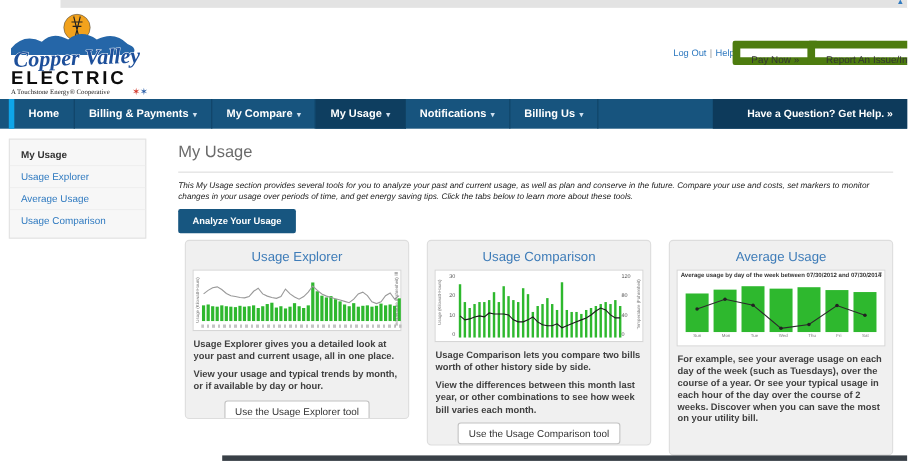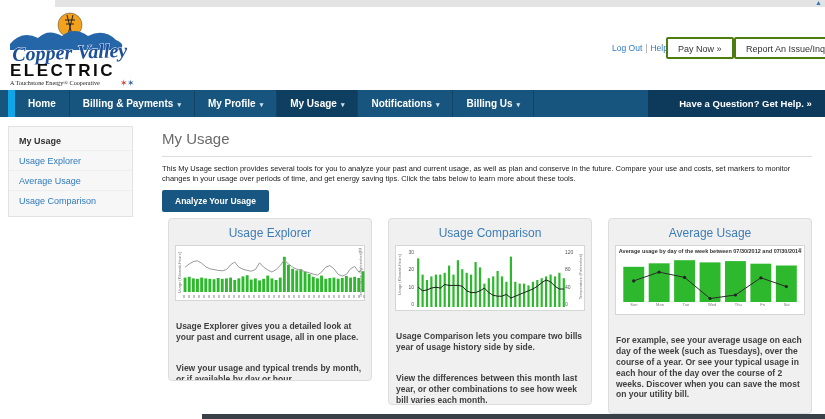--- a/index.html
+++ b/index.html
@@ -9,57 +9,57 @@
   
   .top-strip{position:absolute;left:55px;top:0;width:770px;height:7px;background:#e3e3e3;border-bottom:1px solid #d2d2d2;}
   .scroll-arrow{position:absolute;right:3px;top:-1px;font-size:7px;color:#2f7ac0;line-height:8px;cursor:pointer;}
 
   
   .header{position:absolute;left:0;top:7px;width:825px;height:83px;background:#fff;}
   .logo{position:absolute;left:8px;top:3px;width:132px;height:78px;}
   .acct-links{position:absolute;left:612px;top:36px;font-size:8.5px;color:#2f7ac0;}
   .acct-links a{color:#2f7ac0;text-decoration:none;cursor:pointer;}
   .acct-links .sep{color:#999;margin:0 3px;}
-  .hbtn{position:absolute;top:30px;height:22px;background:#fff;border:2px solid #4d7c0f;border-radius:2px;
+  .hbtn{position:absolute;top:30px;height:22px;background:#fff;border:7px solid #4d7c0f;border-radius:2px;
         font-size:9px;color:#333;line-height:20px;padding:0 10px;white-space:nowrap;cursor:pointer;box-sizing:border-box;}
   .pay{left:666px;}
   .report{left:734px;}
 
   
   .nav{position:absolute;left:0;top:90px;width:825px;height:27px;background:#17547e;}
   .nav-items{position:absolute;left:8px;top:0;height:27px;display:flex;}
   .nav-item{height:27px;line-height:27px;padding:0 13px;color:#fff;font-size:10px;font-weight:bold;
             border-right:1px solid #114467;cursor:pointer;white-space:nowrap;}
-  .nav-item:first-child{border-left:7px solid #0ea5e9;}
+  .nav-item:first-child{border-left:5px solid #0ea5e9;}
   .nav-item.active{background:#0e3e60;}
   .caret{font-size:7px;margin-left:4px;color:#cfe0ef;}
   .nav-help{position:absolute;left:648px;top:0;width:195px;height:27px;background:#0d3a5b;
             color:#fff;font-size:9.5px;font-weight:bold;line-height:27px;text-align:center;cursor:pointer;}
 
   
   .sidebar{position:absolute;left:8px;top:126px;width:125px;background:#f7f7f7;border:1px solid #e2e2e2;padding:4px 0 6px;box-sizing:border-box;}
   .side-item{font-size:9px;padding:5px 10px 4px;border-bottom:1px solid #efefef;cursor:pointer;}
   .side-item:last-child{border-bottom:none;}
   .side-item.hdr{font-weight:bold;color:#333;}
   .side-item.link{color:#2f7ac0;}
 
   
   .main{position:absolute;left:160px;top:126px;width:652px;}
   .page-title{font-size:15px;font-weight:400;color:#6b6b6b;margin:4px 0 0 2px;padding-bottom:9px;border-bottom:1px solid #ddd;}
-  .intro{font-size:7.5px;color:#222;line-height:10px;margin:7px 2px 0;}
+  .intro{font-size:7.5px;color:#222;line-height:10px;margin:7px 2px 0;font-style:italic;}
   .analyze-btn{display:inline-block;margin:6px 0 0 2px;background:#175680;color:#fff;font-weight:bold;
                font-size:8.5px;padding:6px 13px;border:none;border-radius:2px;cursor:pointer;}
 
   
   .card{position:absolute;background:#f0f0f0;border:1px solid #ddd;border-radius:4px;padding:5px 6px;box-sizing:border-box;overflow:hidden;}
   .card1{left:168px;top:218px;width:204px;height:163px;}
   .card2{left:388px;top:218px;width:204px;height:187px;}
   .card3{left:608px;top:218px;width:204px;height:196px;}
   .card h2{font-size:12px;font-weight:400;color:#3e7cb8;text-align:center;margin:2px 0 5px;}
-  .card p{font-size:8.5px;font-weight:bold;color:#3f3f3f;line-height:1.28;margin:20px 1px 0;}
+  .card p{font-size:8.5px;font-weight:bold;color:#3f3f3f;line-height:1.28;margin:6px 1px 0;}
   .tool-btn{display:block;margin:7px auto 0;background:#fff;border:1px solid #c2c2c2;border-radius:3px;
             font-size:9px;color:#333;padding:4px 9px;cursor:pointer;font-family:"Liberation Sans",sans-serif;}
 
   .chartbox{position:relative;background:#fff;border:1px solid #d6d6d6;box-sizing:border-box;}
   .menu-icon{position:absolute;top:1px;right:2px;font-size:6px;color:#666;line-height:6px;cursor:pointer;}
   .rotlab{position:absolute;font-size:4px;color:#777;writing-mode:vertical-rl;transform:rotate(180deg);letter-spacing:0;}
   .cb1{height:56px;}
   .cb1 svg{position:absolute;left:7px;top:4px;}
   .cb1 .rotlab.l{left:1px;top:6px;}
   .cb1 .rotlab.r{right:1px;top:6px;}
@@ -104,21 +104,21 @@
       <a>Log Out</a><span class="sep">|</span><a>Help</a>
     </div>
     <div class="hbtn pay">Pay Now »</div>
     <div class="hbtn report">Report An Issue/Inquiry</div>
   </div>
 
   <div class="nav">
     <div class="nav-items">
       <div class="nav-item"><span>Home</span></div>
       <div class="nav-item"><span>Billing &amp; Payments</span><span class="caret">▾</span></div>
-      <div class="nav-item"><span>My Profile</span><span class="caret">▾</span></div>
+      <div class="nav-item"><span>My Compare</span><span class="caret">▾</span></div>
       <div class="nav-item active"><span>My Usage</span><span class="caret">▾</span></div>
       <div class="nav-item"><span>Notifications</span><span class="caret">▾</span></div>
       <div class="nav-item"><span>Billing Us</span><span class="caret">▾</span></div>
     </div>
     <div class="nav-help">Have a Question? Get Help. »</div>
   </div>
 
   <div class="sidebar">
     <div class="side-item hdr">My Usage</div>
     <div class="side-item link">Usage Explorer</div>
@@ -182,20 +182,21 @@
           <rect x="174.3" y="28.0" width="2.9" height="14.0" fill="#2eb82e"></rect>
           <rect x="178.5" y="21.2" width="2.9" height="20.8" fill="#2eb82e"></rect>
           <polyline points="2.1,17.2 6.2,14.0 10.3,11.6 14.5,10.8 18.6,13.2 22.8,16.8 26.9,18.8 31.0,19.6 35.2,20.4 39.3,20.8 43.4,19.6 47.6,14.8 51.7,12.0 55.8,17.2 60.0,19.2 64.1,20.4 68.3,21.2 72.4,19.6 76.5,12.8 80.7,17.2 84.8,20.0 88.9,22.0 93.1,19.6 97.2,15.6 101.3,10.0 105.5,14.0 109.6,17.2 113.8,19.2 117.9,20.4 122.0,21.6 126.2,22.8 130.3,24.0 134.4,25.2 138.6,22.0 142.7,17.2 146.8,15.6 151.0,18.8 155.1,24.4 159.3,26.0 163.4,24.4 167.5,18.8 171.7,16.4 175.8,22.0 179.9,18.8" fill="none" stroke="#999999" stroke-width="1"></polyline>
         </svg>
       <span class="rotlab r">Temperature (Fahrenheit)</span>
       <div class="xdash"></div>
       <span class="menu-icon">≡</span>
     </div>
     <p>Usage Explorer gives you a detailed look at your past and current usage, all in one place.</p>
     <p>View your usage and typical trends by month, or if available by day or hour.</p>
+    <button class="tool-btn">Use the Usage Explorer tool</button>
   </div>
 
   <div class="card card2">
     <h2>Usage Comparison</h2>
     <div class="chartbox cb2">
       <span class="rotlab l">Usage (Kilowatt-Hours)</span>
       <div class="tickcol l">
         <span>30</span>
         <span>20</span>
         <span>10</span>
@@ -239,22 +240,23 @@
           <polyline points="2.2,36.2 6.6,39.8 11.0,38.9 15.4,37.1 19.9,36.2 24.3,37.1 28.7,33.5 33.1,34.4 37.5,34.4 41.9,34.4 46.3,35.3 50.7,39.8 55.1,41.6 59.6,41.6 64.0,39.8 68.4,37.1 72.8,41.6 77.2,44.3 81.6,45.2 86.0,45.2 90.4,43.4 94.9,47.0 99.3,45.2 103.7,43.4 108.1,41.6 112.5,39.8 116.9,38.0 121.3,35.3 125.7,31.7 130.1,29.0 134.6,30.8 139.0,35.3 143.4,38.0 147.8,38.0" fill="none" stroke="#1a1a1a" stroke-width="1"></polyline>
         </svg>
       <div class="tickcol r">
         <span>120</span>
         <span>80</span>
         <span>40</span>
         <span>0</span>
       </div>
       <span class="rotlab r">Temperature (Fahrenheit)</span>
     </div>
-    <p>Usage Comparison lets you compare two bills year of usage history side by side.</p>
+    <p>Usage Comparison lets you compare two bills worth of other history side by side.</p>
     <p>View the differences between this month last year, or other combinations to see how week bill varies each month.</p>
+    <button class="tool-btn">Use the Usage Comparison tool</button>
   </div>
 
   <div class="card card3">
     <h2>Average Usage</h2>
     <div class="chartbox cb3">
       <div class="ctitle">Average usage by day of the week between 07/30/2012 and 07/30/2014</div>
       <svg width="178" height="46">
           <rect x="2.3" y="10.8" width="20.9" height="35.2" fill="#2eb82e"></rect>
           <rect x="27.7" y="7.3" width="20.9" height="38.7" fill="#2eb82e"></rect>
           <rect x="53.1" y="4.2" width="20.9" height="41.8" fill="#2eb82e"></rect>

